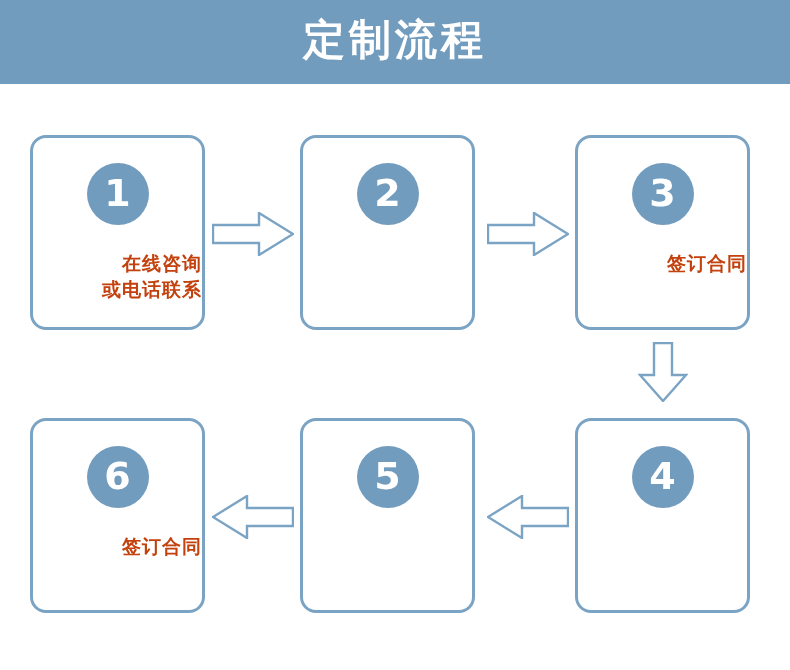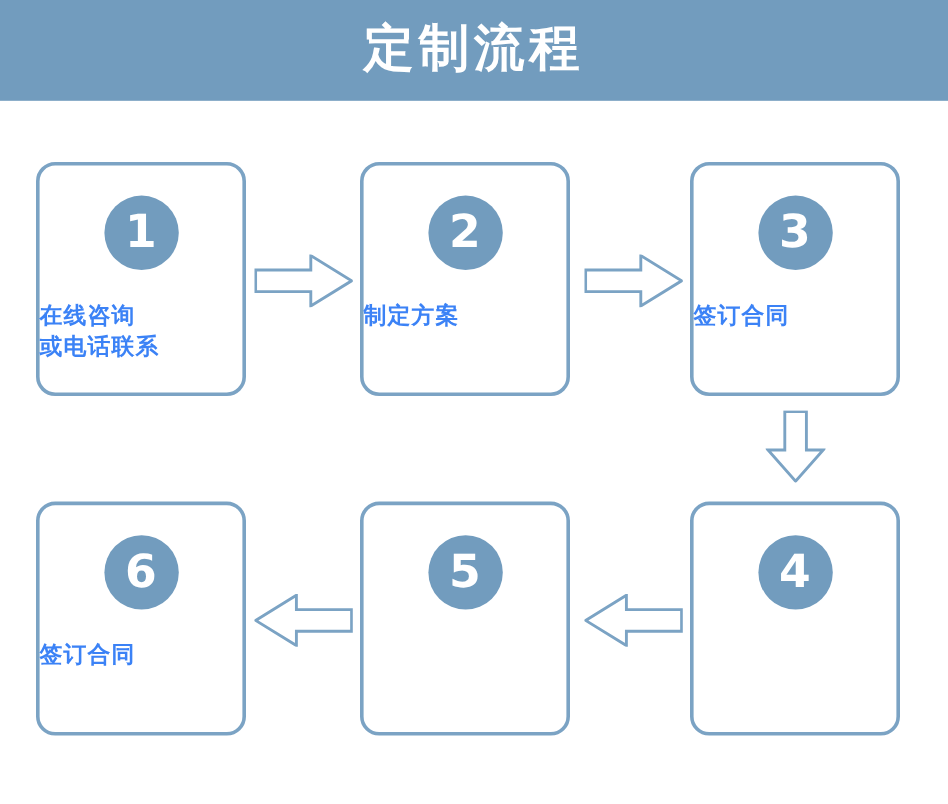--- a/index.html
+++ b/index.html
@@ -73,22 +73,22 @@
     font-weight: bold;
     line-height: 1;
     padding-bottom: 3px;
     box-sizing: border-box;
   }
   .step-label {
     position: absolute;
     left: 0;
     right: 0;
     top: 112px;
-    text-align: left;
-    color: #3b82f6;
+    text-align: right;
+    color: #c2410c;
     font-size: 19px;
     font-weight: bold;
     line-height: 26px;
     letter-spacing: 1px;
     white-space: pre-line;
   }
   .step-label.two-line {
     top: 112px;
   }
 
@@ -122,21 +122,20 @@
   <div id="header-title">定制流程</div>
 
   <div class="step-box" id="step-1">
     <div class="step-badge">1</div>
     <div class="step-label two-line">在线咨询
 或电话联系</div>
   </div>
 
   <div class="step-box" id="step-2">
     <div class="step-badge">2</div>
-    <div class="step-label">制定方案</div>
   </div>
 
   <div class="step-box" id="step-3">
     <div class="step-badge">3</div>
     <div class="step-label">签订合同</div>
   </div>
 
   <div class="step-box" id="step-4">
     <div class="step-badge">4</div>
   </div>

